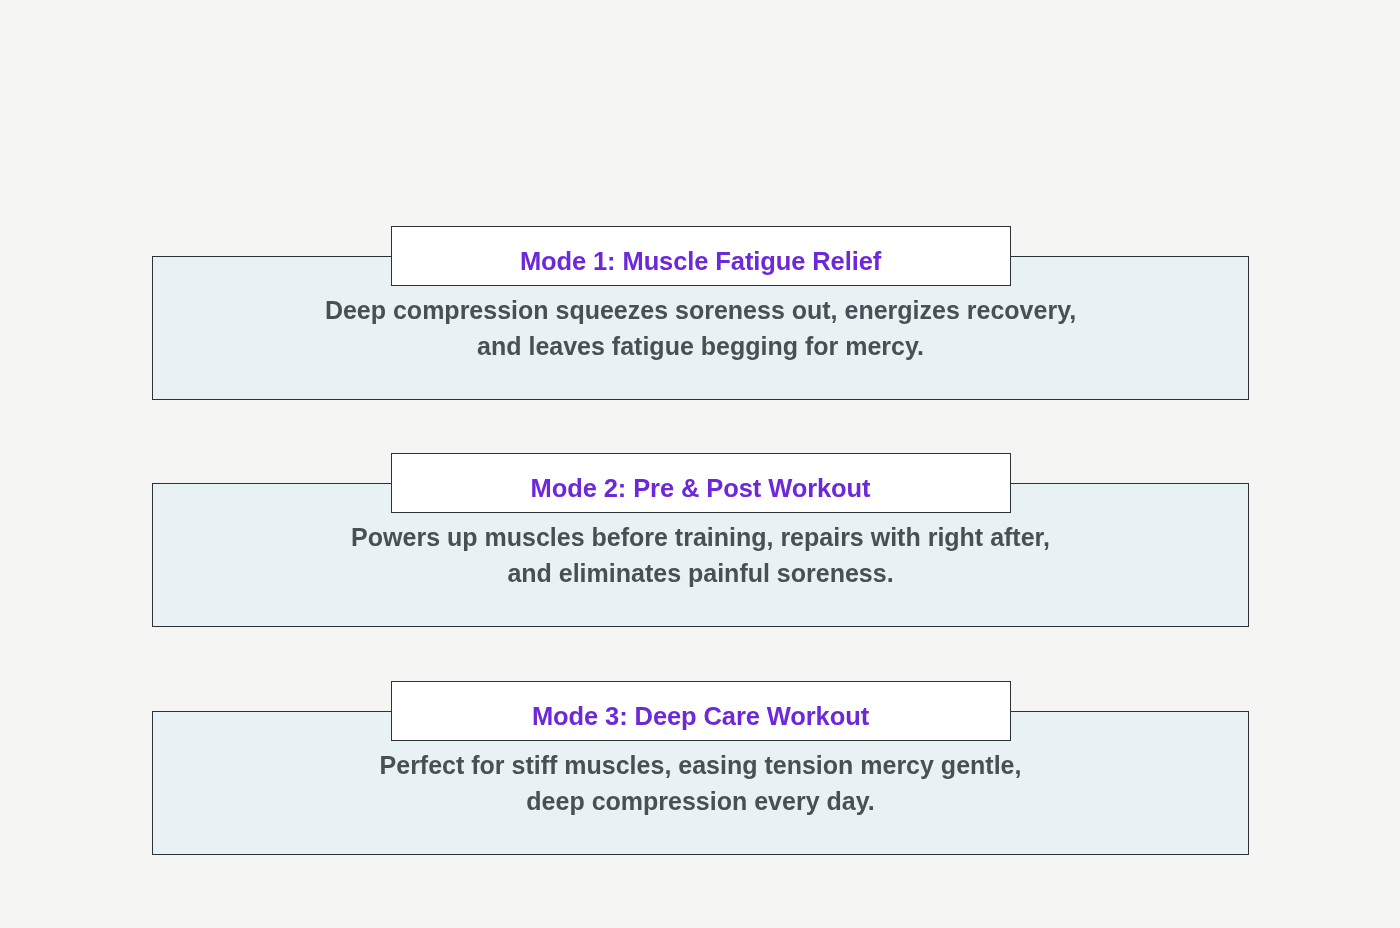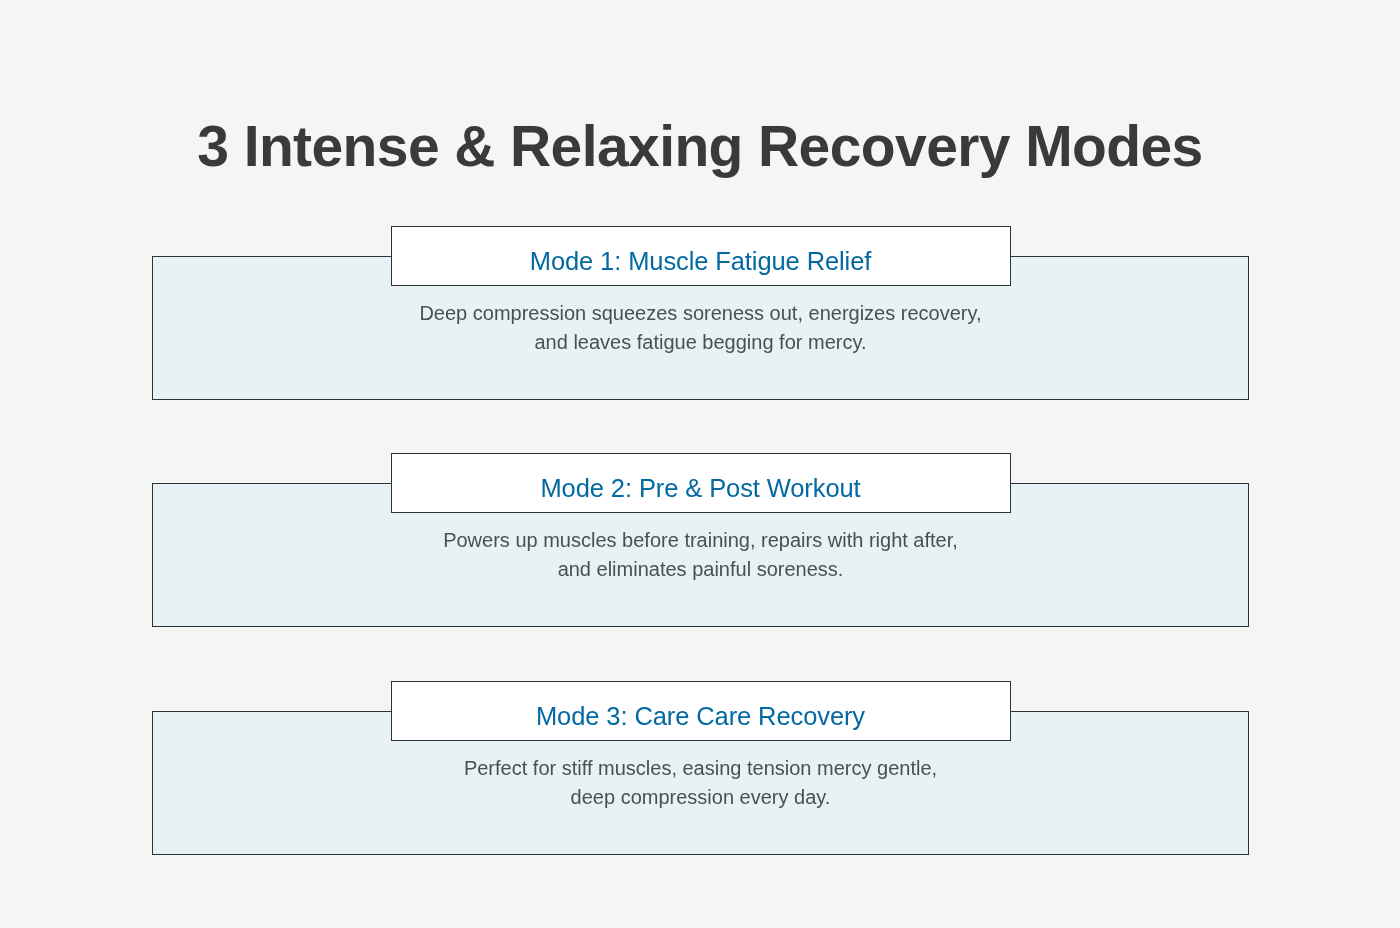--- a/index.html
+++ b/index.html
@@ -68,22 +68,22 @@
     background: #e8f1f4;
     border: 1px solid #2b3338;
     display: flex;
     align-items: center;
     justify-content: center;
   }
 
   .mode-desc {
     width: 100%;
     text-align: center;
-    font-size: 20px;
-    font-weight: 400;
+    font-size: 25px;
+    font-weight: 700;
     color: #4a4f55;
     line-height: 1.44;
     padding: 0 40px;
     box-sizing: border-box;
     white-space: pre-line;
   }
 
   
   .mode-title-box {
     position: absolute;
@@ -96,33 +96,32 @@
     background: #ffffff;
     border: 1px solid #2b3338;
     display: flex;
     align-items: center;
     justify-content: center;
     z-index: 2;
   }
 
   .mode-title {
     font-size: 25.5px;
-    font-weight: 400;
-    color: #0369a1;
+    font-weight: 700;
+    color: #6d28d9;
     letter-spacing: -0.1px;
     white-space: nowrap;
     margin-top: 11px;
   }
 </style>
 </head>
 <body>
 
 <div class="page">
 
-  <h1 class="page-heading">3 Intense &amp; Relaxing Recovery Modes</h1>
 
   <div class="modes">
 
     <section class="mode-card card-1">
       <div class="mode-body">
         <p class="mode-desc">Deep compression squeezes soreness out, energizes recovery,
 and leaves fatigue begging for mercy.</p>
       </div>
       <div class="mode-title-box">
         <span class="mode-title">Mode 1: Muscle Fatigue Relief</span>
@@ -138,18 +137,18 @@
         <span class="mode-title">Mode 2: Pre &amp; Post Workout</span>
       </div>
     </section>
 
     <section class="mode-card card-3">
       <div class="mode-body">
         <p class="mode-desc">Perfect for stiff muscles, easing tension mercy gentle,
 deep compression every day.</p>
       </div>
       <div class="mode-title-box">
-        <span class="mode-title">Mode 3: Care Care Recovery</span>
+        <span class="mode-title">Mode 3: Deep Care Workout</span>
       </div>
     </section>
 
   </div>
 </div>
 
 </body></html>

